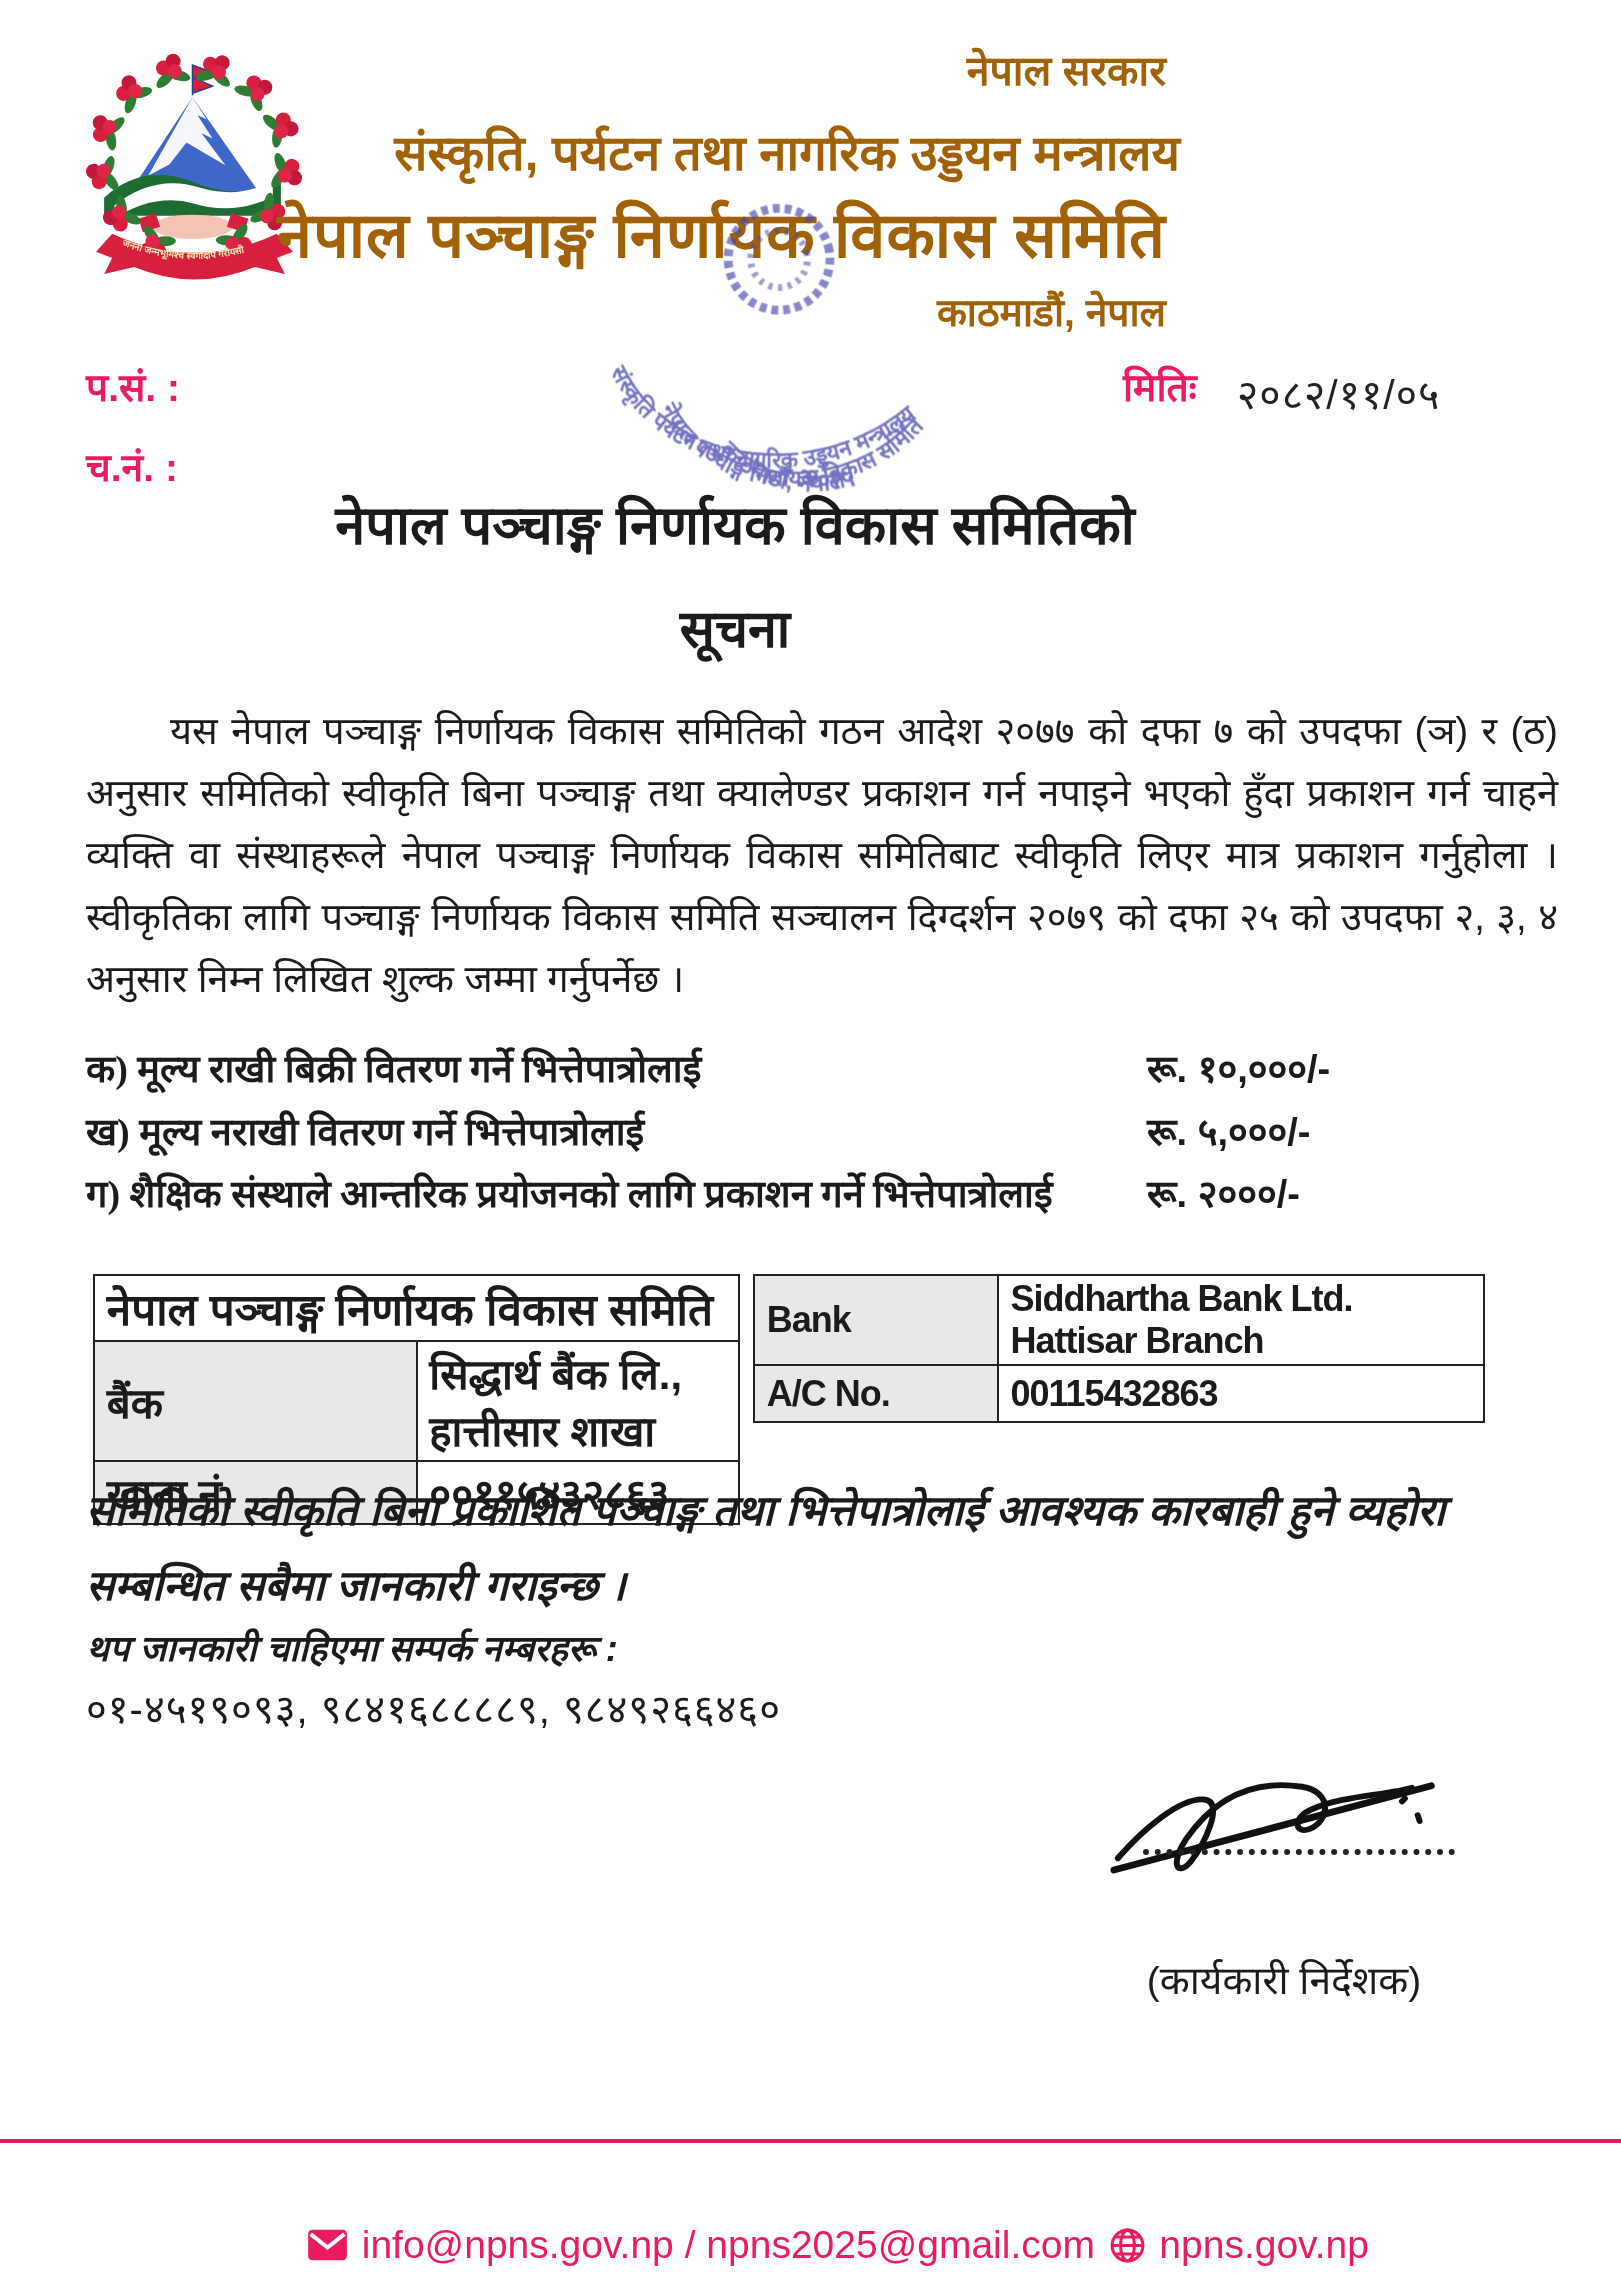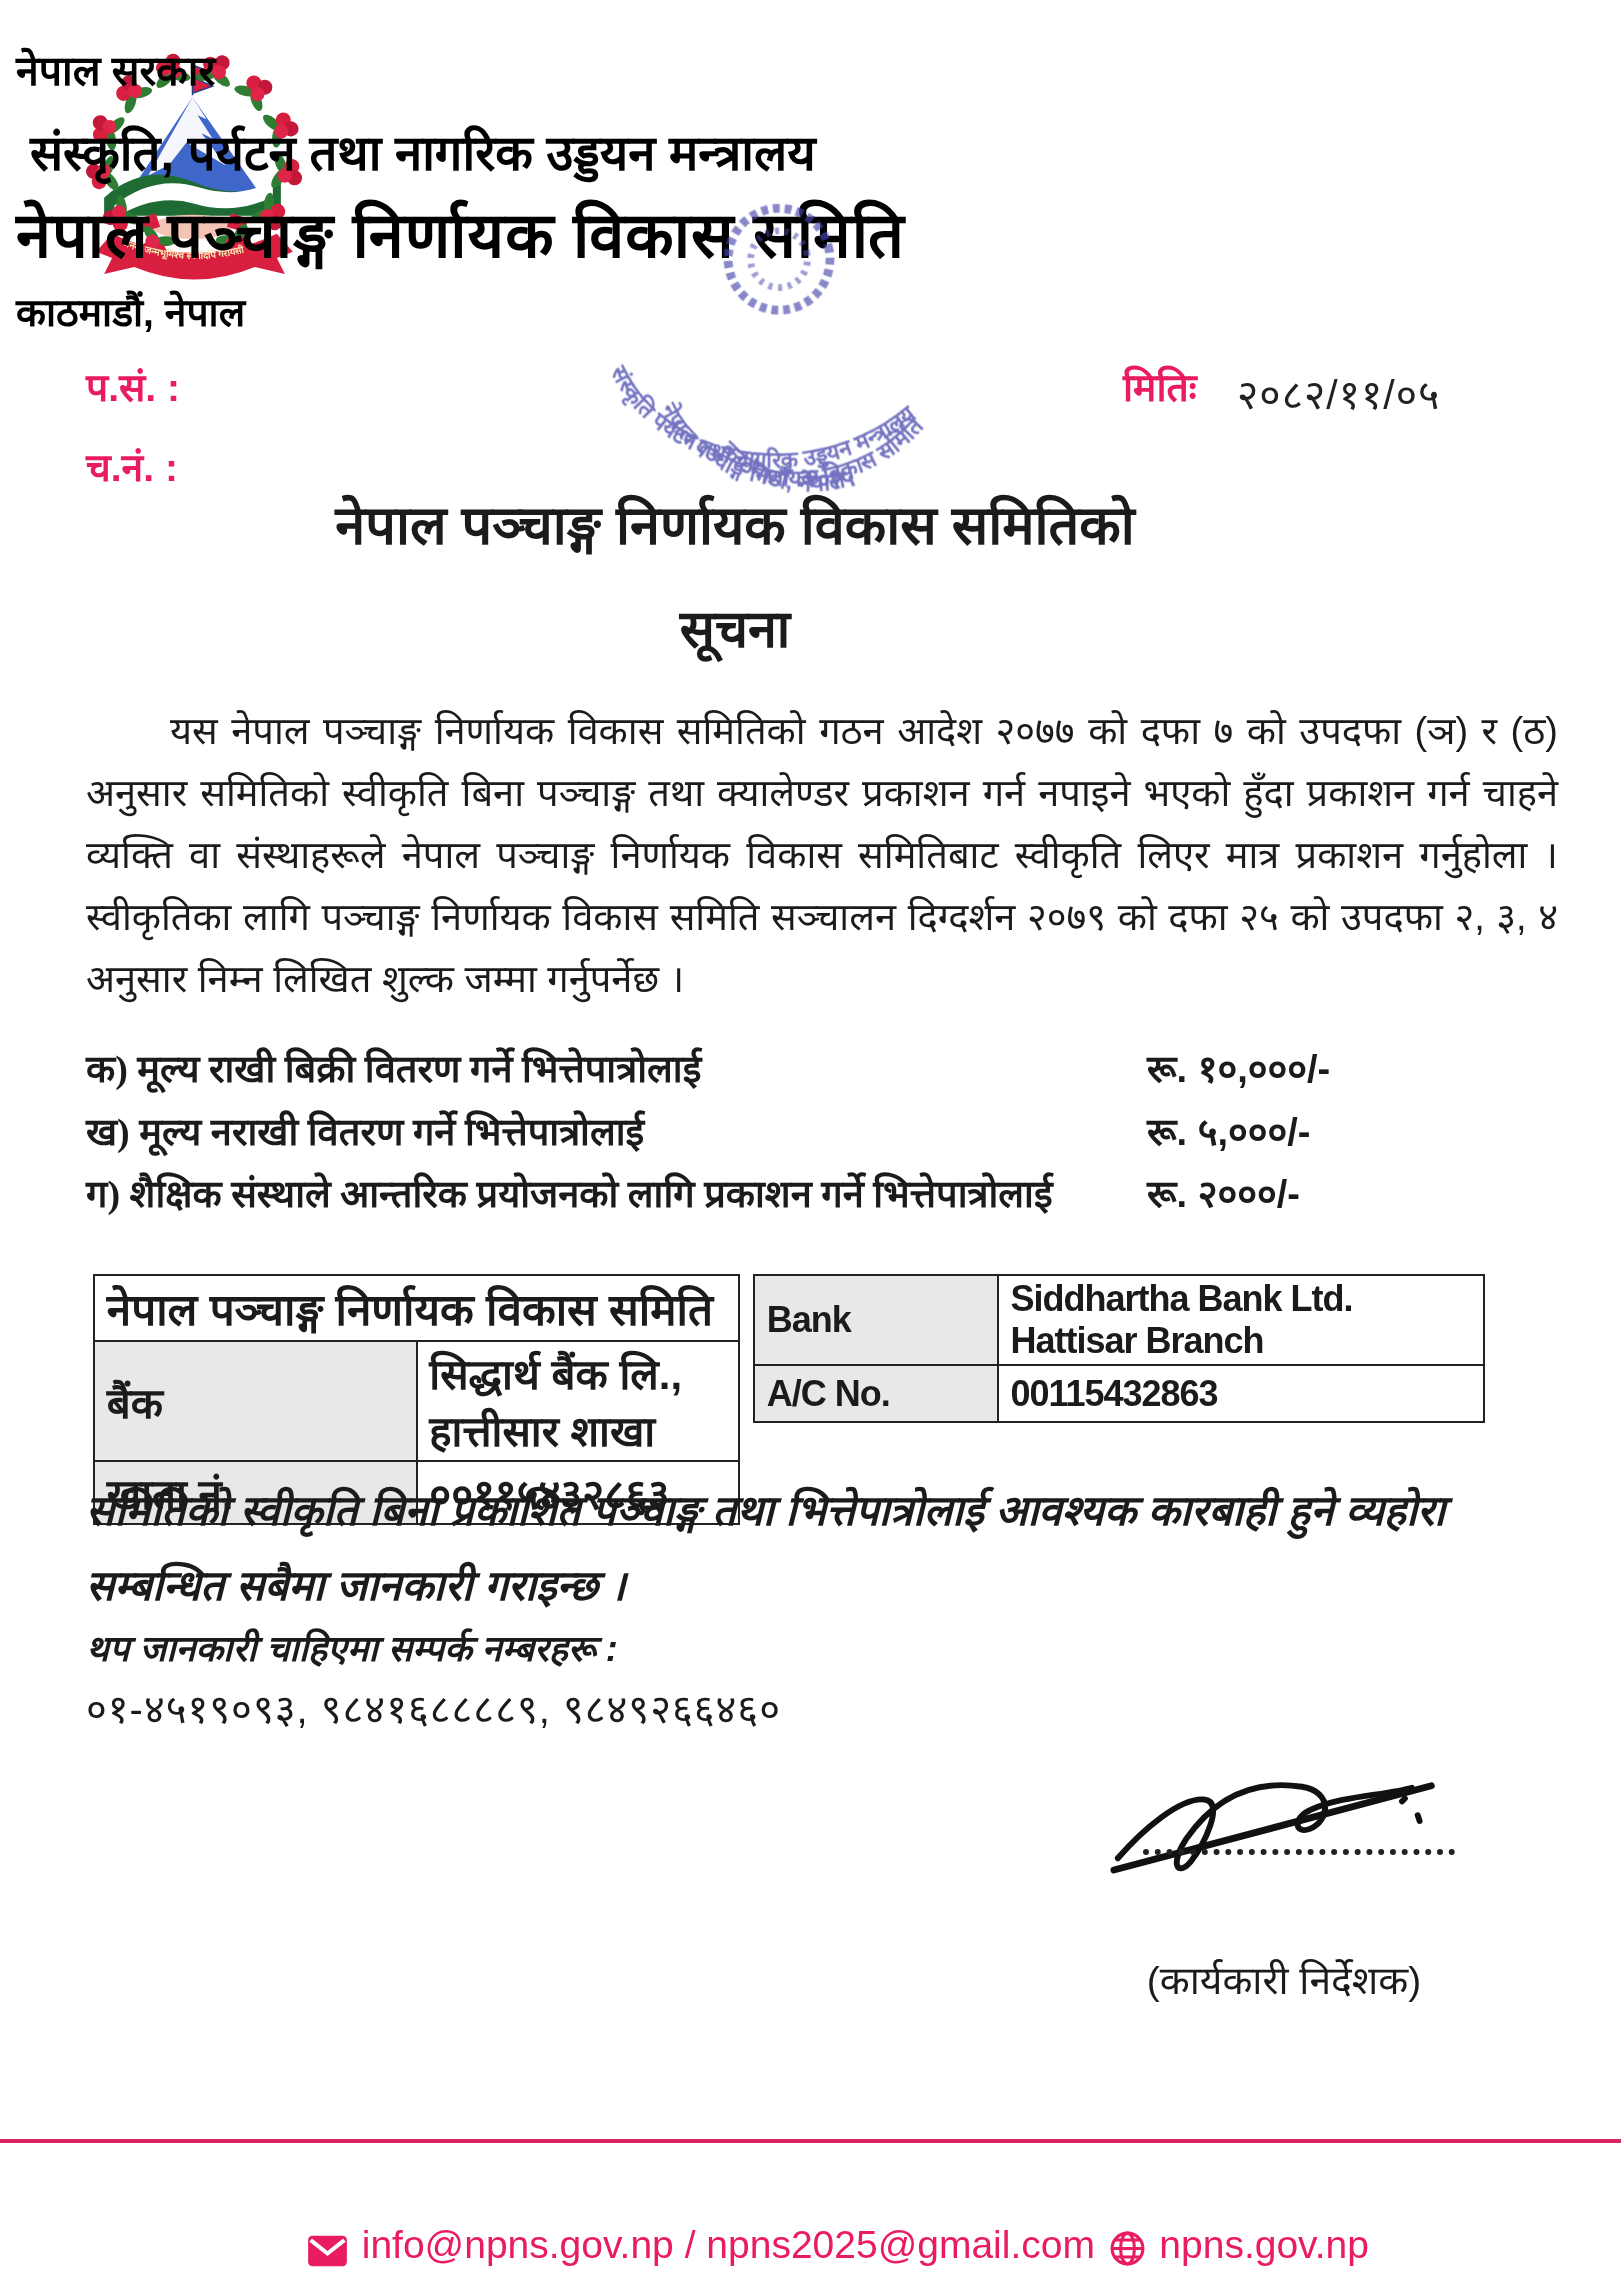--- a/index.html
+++ b/index.html
@@ -6,21 +6,21 @@
   .page{
     position:relative;width:1621px;height:2293px;background:#ffffff;
     font-family:"Liberation Sans","DejaVu Sans",sans-serif;color:#1b1b1b;overflow:hidden;
   }
   .abs{position:absolute;}
   .accent{color:#e81c5e;}
   .gov-line{top:41px;font-size:41px;font-weight:bold;}
   .ministry-line{top:118px;font-size:49px;font-weight:bold;padding-left:14px;}
   .committee-line{top:190px;font-size:63px;font-weight:800;letter-spacing:1px;}
   .location-line{top:284px;font-size:39px;font-weight:bold;}
-  .hdr-text{position:absolute;left:16px;width:1166px;text-align:left;color:#000000;}
+  .hdr-text{position:absolute;left:0;width:1166px;text-align:right;color:#a16207;}
   .logo-wrap{left:74px;top:45px;width:241px;height:241px;}
   .stamp-wrap{left:600px;top:196px;width:402px;height:323px;opacity:.9;}
   
   .ref-ps{left:86px;top:359px;font-size:39px;font-weight:bold;}
   .ref-cn{left:86px;top:439px;font-size:39px;font-weight:bold;}
   .miti-label{left:1123px;top:359px;font-size:39px;font-weight:bold;}
   .miti-value{left:1237px;top:365px;font-size:41px;color:#222;letter-spacing:1px;}
   
   .title-block{left:0;top:498px;width:1470px;text-align:center;}
   .title-l1{font-size:54px;font-weight:800;line-height:1;}
@@ -51,21 +51,21 @@
   .contact-numbers{left:86px;top:1680px;font-size:40px;font-weight:500;letter-spacing:1px;}
   
   .sig-svg{left:1108px;top:1772px;width:343px;height:103px;}
   .sig-dots{left:1143px;top:1839px;width:312px;border-bottom:6.9px dotted #222;height:9.8px;}
   .sig-name{left:1098px;top:1890px;width:372px;text-align:center;font-size:41px;font-weight:500;}
   .sig-role{left:1098px;top:1952px;width:372px;text-align:center;font-size:39px;font-weight:500;}
   
   .footer-rule{left:0;top:2139px;width:1621px;height:3.9px;background:#d6255f;}
   .footer-phone{left:372px;top:2172px;width:490px;text-align:center;font-size:39px;font-weight:bold;}
   .footer-contact{
-    left:245px;top:2223px;width:1186px;display:flex;align-items:flex-end;justify-content:center;
+    left:245px;top:2223px;width:1186px;display:flex;align-items:center;justify-content:center;
     gap:13.7px;font-size:39px;font-weight:500;color:#e81c5e;
   }
   .icon{flex:none;display:inline-flex;}
 </style>
 </head>
 <body>
 
 <div class="page">
 
   <div class="abs logo-wrap">

